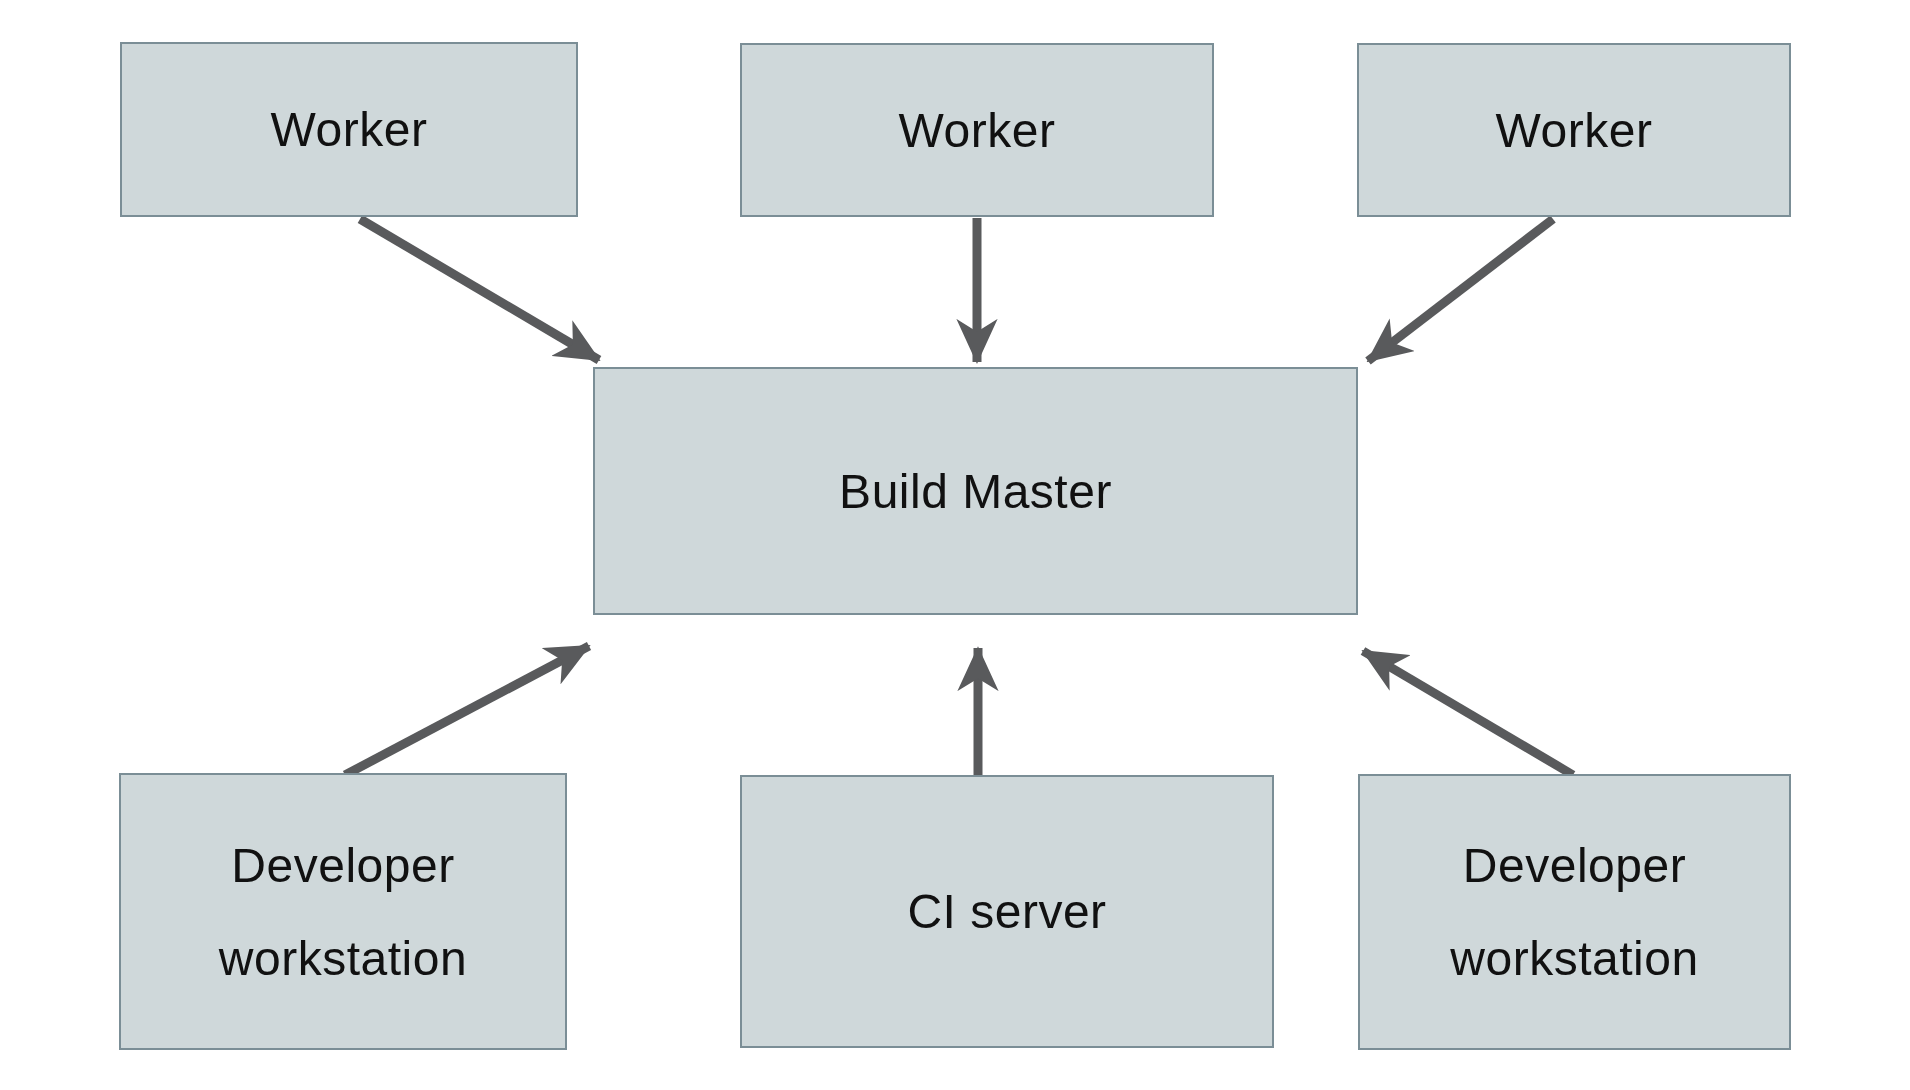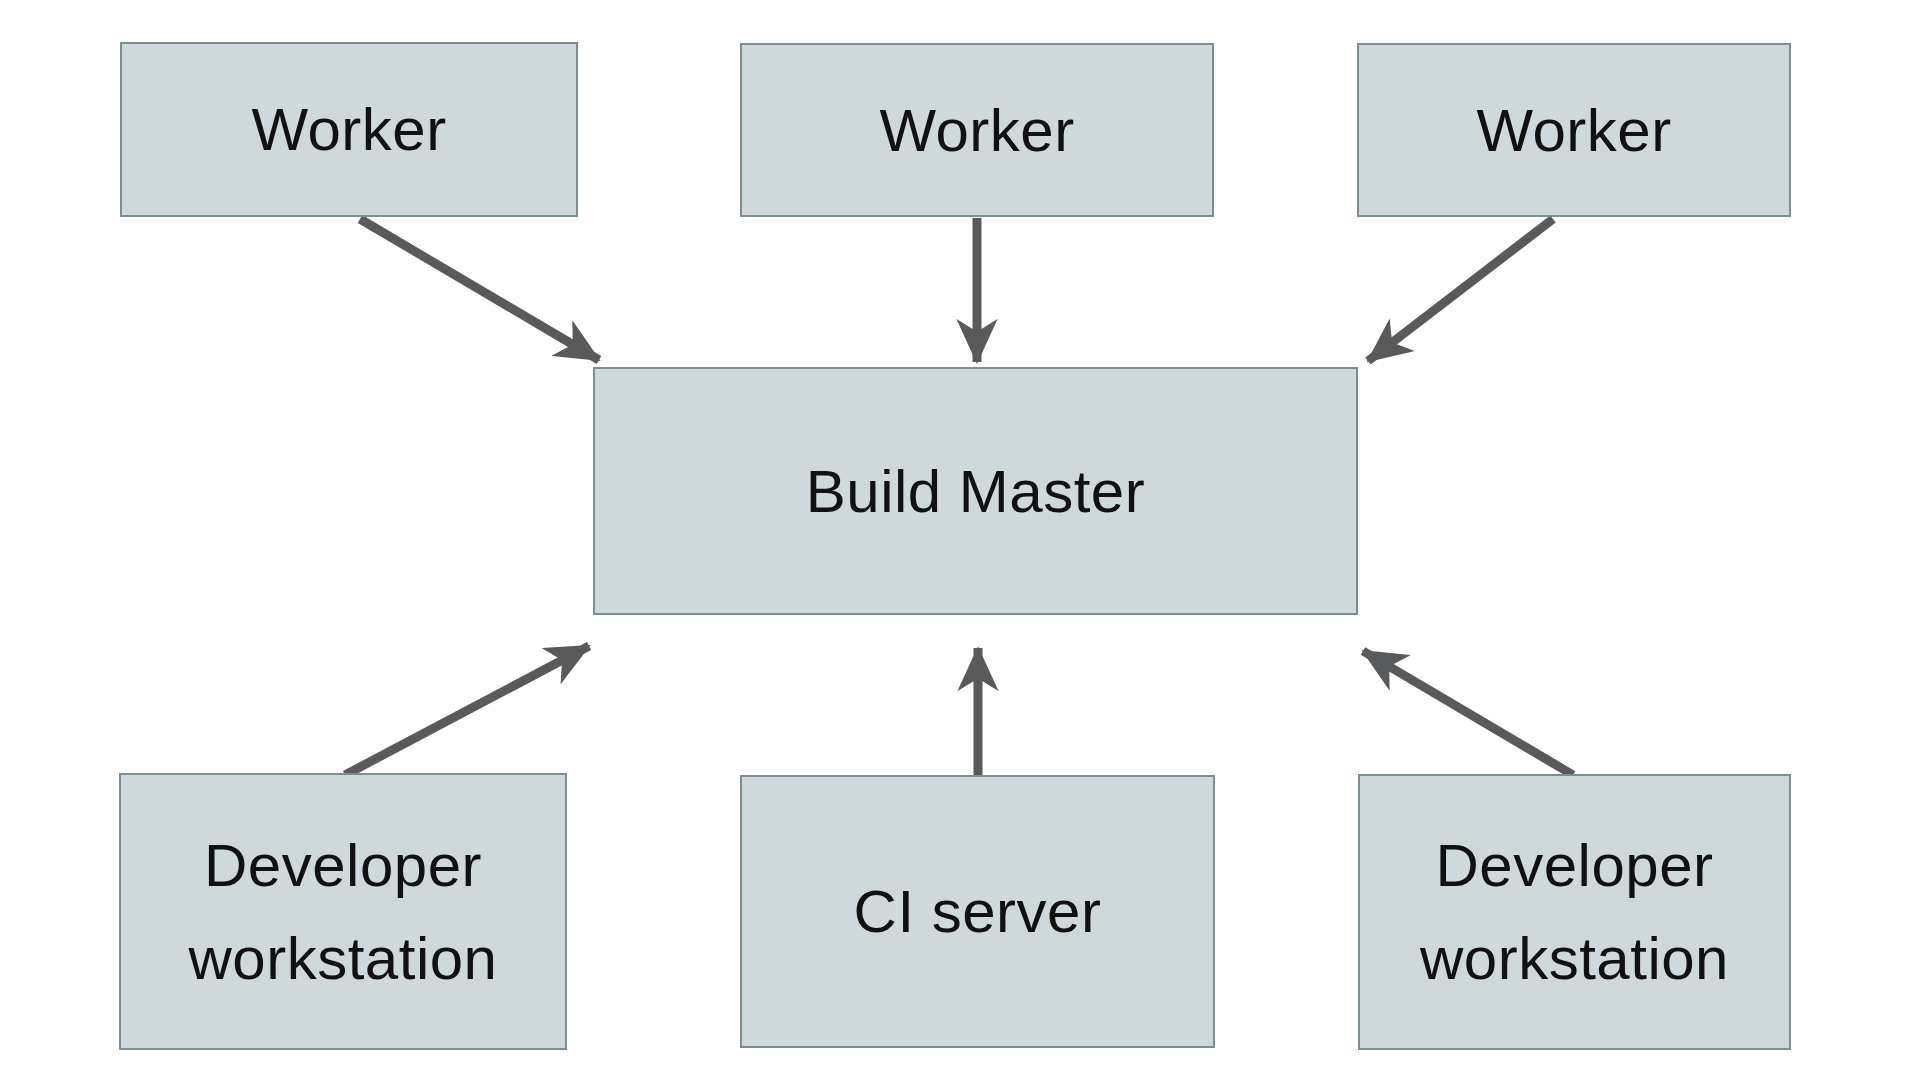--- a/index.html
+++ b/index.html
@@ -39,32 +39,32 @@
     position: absolute;
     z-index: 2;
     background: var(--node-fill, #cfd8da);
     border: 2px solid var(--node-border, #7b8e96);
     display: flex;
     align-items: center;
     justify-content: center;
     text-align: center;
   }
   .node .label {
-    font-size: 60px;
+    font-size: 48px;
     line-height: 93px;
     letter-spacing: 0.5px;
     color: var(--text-color, #111111);
     padding: 0 10px;
   }
   .n-worker-left  { left: 120px;  top: 42px;  width: 458px; height: 175px; }
   .n-worker-mid   { left: 740px;  top: 43px;  width: 474px; height: 174px; }
   .n-worker-right { left: 1357px; top: 43px;  width: 434px; height: 174px; }
   .n-build-master { left: 593px;  top: 367px; width: 765px; height: 248px; }
   .n-dev-left     { left: 119px;  top: 773px; width: 448px; height: 277px; }
-  .n-ci           { left: 740px;  top: 775px; width: 475px; height: 273px; }
+  .n-ci           { left: 740px;  top: 775px; width: 534px; height: 273px; }
   .n-dev-right    { left: 1358px; top: 774px; width: 433px; height: 276px; }
 </style>
 </head>
 <body>
 
 <div class="stage">
 
   <svg class="edges" viewBox="0 0 1910 1090" xmlns="http://www.w3.org/2000/svg" aria-hidden="true">
     <defs>
       <marker id="arrowhead" viewBox="0 0 12 11" refX="11.5" refY="5.5" markerWidth="5" markerHeight="4.6" orient="auto" markerUnits="strokeWidth">

